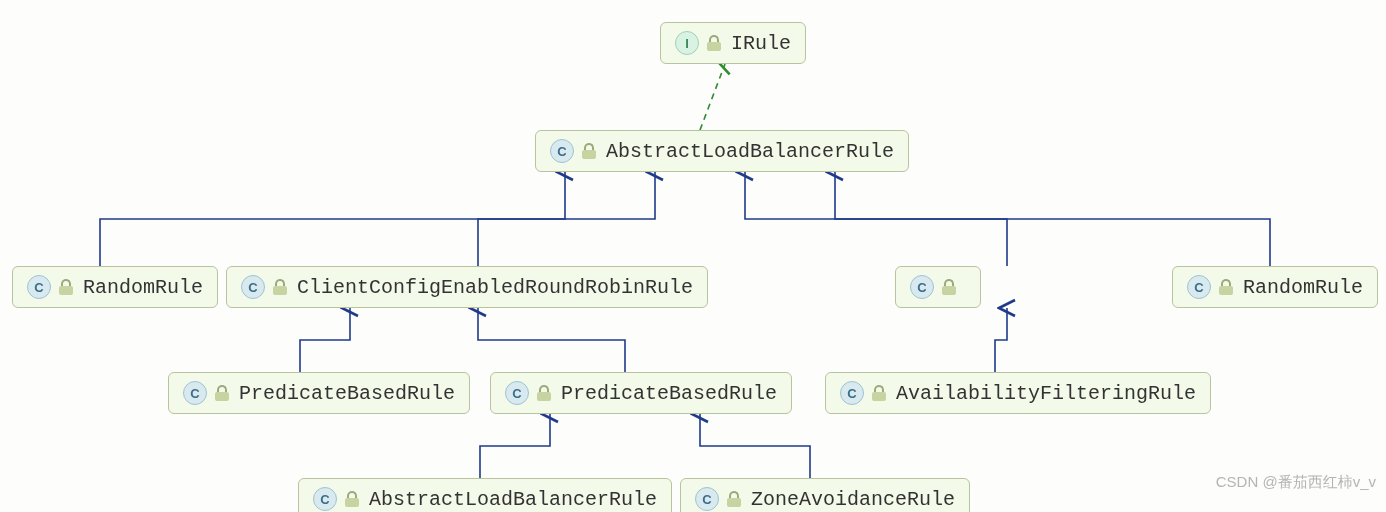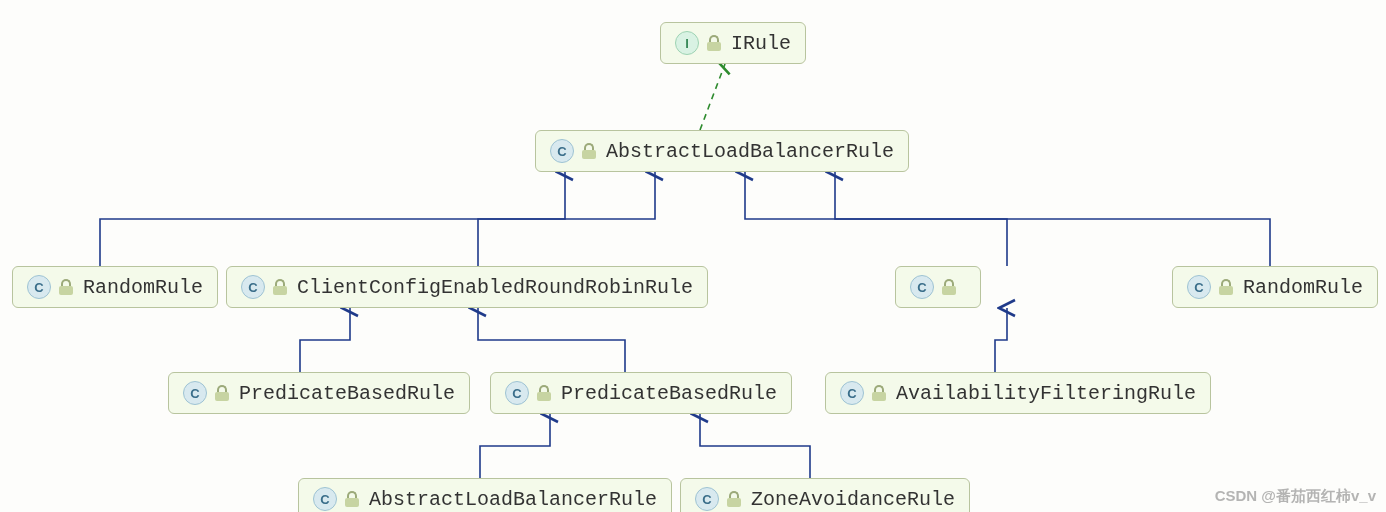--- a/index.html
+++ b/index.html
@@ -80,25 +80,24 @@
     position: absolute;
     left: 0;
     top: 0;
     width: 1386px;
     height: 512px;
     pointer-events: none;
   }
   .watermark {
     position: absolute;
     right: 10px;
-    bottom: 6px;
+    bottom: 20px;
     font-family: sans-serif;
     font-size: 15px;
     color: rgba(120,120,120,0.55);
-    font-weight: bold;
   }
 </style>
 </head>
 <body>
 
 <svg class="edges">
   <defs>
     <marker id="arrow-green" markerWidth="12" markerHeight="12" refX="6" refY="6" orient="auto">
       <path d="M1,11 L6,1 L11,11" fill="none" stroke="#2e8b2e" stroke-width="1.6"></path>
     </marker>

